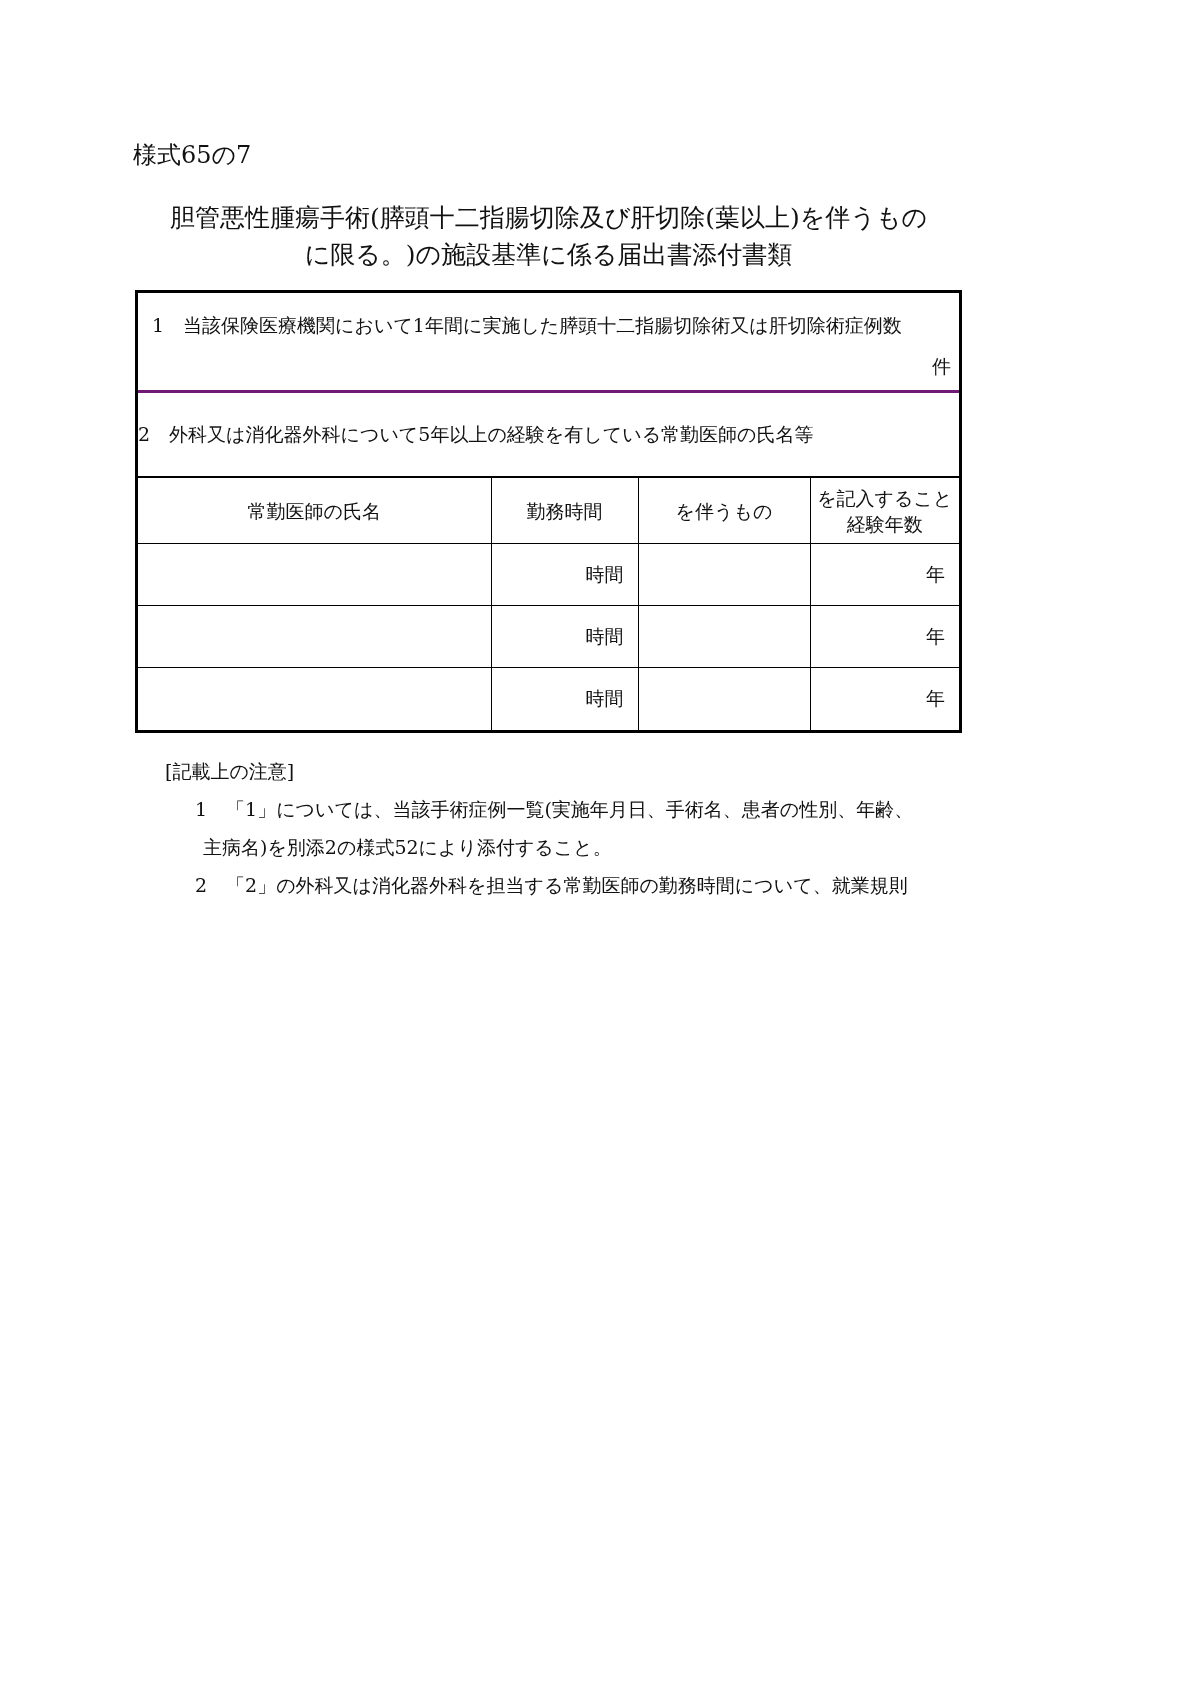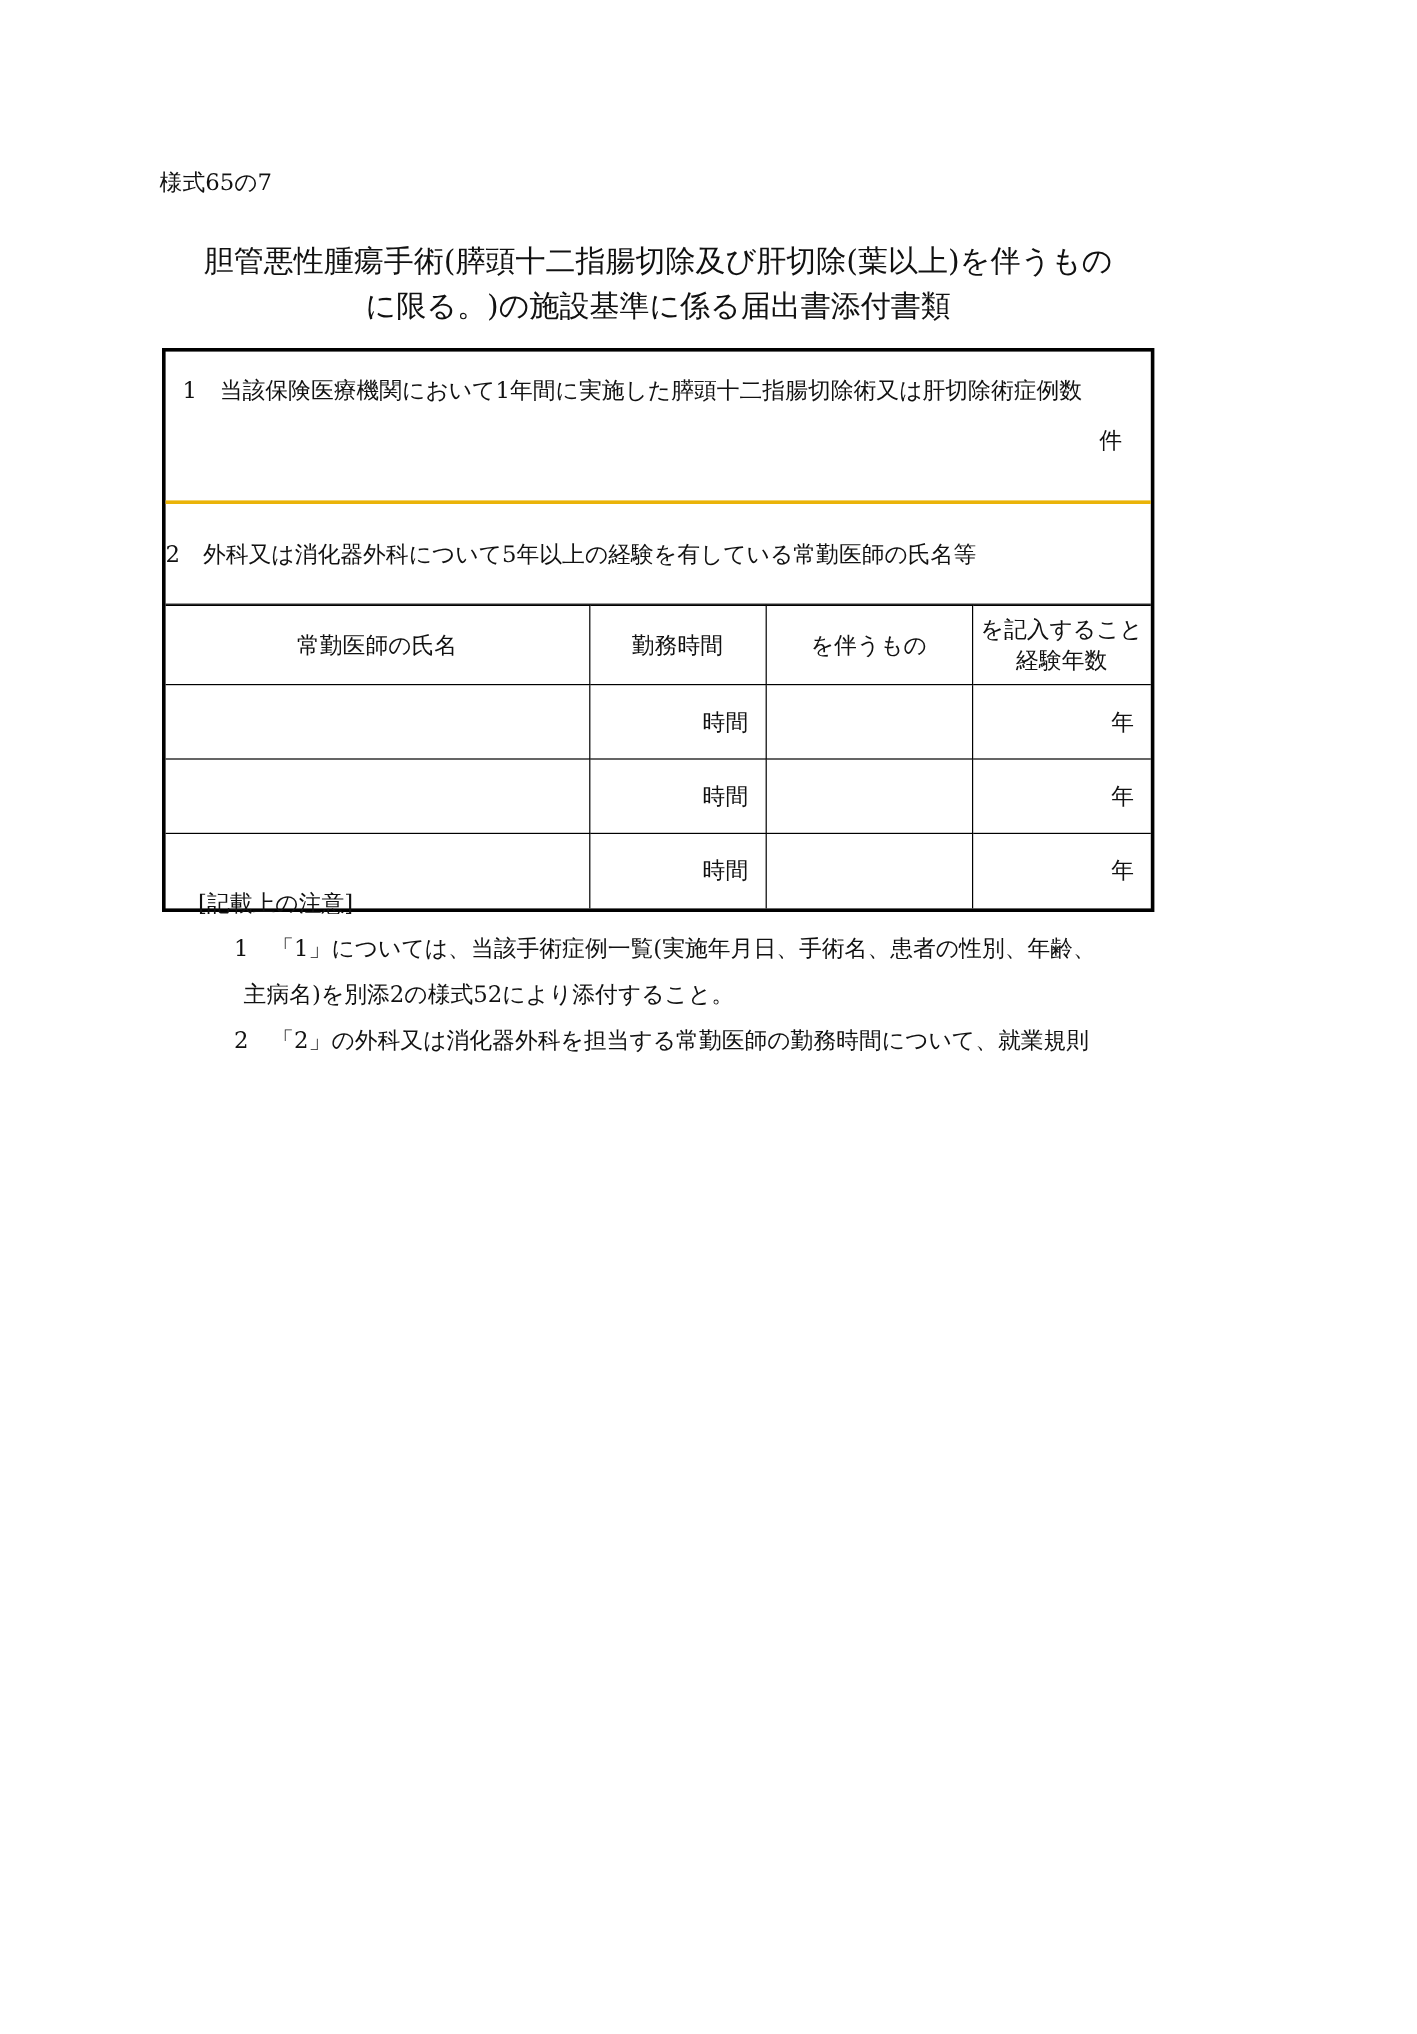--- a/index.html
+++ b/index.html
@@ -15,42 +15,42 @@
   .content {
     position: absolute;
     left: 135px;
     top: 0;
     width: 827px;
   }
   .form-number {
     position: absolute;
     left: -2px;
     top: 139px;
-    font-size: 19px;
+    font-size: 24px;
     white-space: nowrap;
   }
   .doc-title {
     position: absolute;
     top: 199px;
     width: 827px;
     text-align: center;
     line-height: 37px;
     font-size: 25px;
   }
   .main-table {
     position: absolute;
     top: 290px;
     width: 827px;
     border: 3px solid #000;
     background: #fff;
   }
   .section1 {
-    height: 127px;
-    border-bottom: 3px solid #eab308;
-    padding: 20px 24px 0 14px;
+    height: 100px;
+    border-bottom: 3px solid #701a75;
+    padding: 20px 8px 0 14px;
   }
   .section1-label { white-space: nowrap; }
   .section1-countline {
     margin-top: 15px;
     text-align: right;
   }
   .section2-heading {
     height: 84px;
     border-bottom: 1px solid #000;
     display: flex;
@@ -77,21 +77,21 @@
     line-height: 26px;
   }
   tr.datarow td { height: 62px; padding-left: 40px; }
   td.unit-cell {
     text-align: right;
     padding-right: 14px;
   }
   .notes {
     position: absolute;
     left: 165px;
-    top: 734px;
+    top: 752px;
     width: 830px;
     line-height: 38px;
     font-size: 19px;
   }
   .note-heading { white-space: nowrap; }
   .note-line1 { margin-left: 30px; white-space: nowrap; }
   .note-line2 { margin-left: 38px; white-space: nowrap; }
 </style>
 </head>
 <body>

